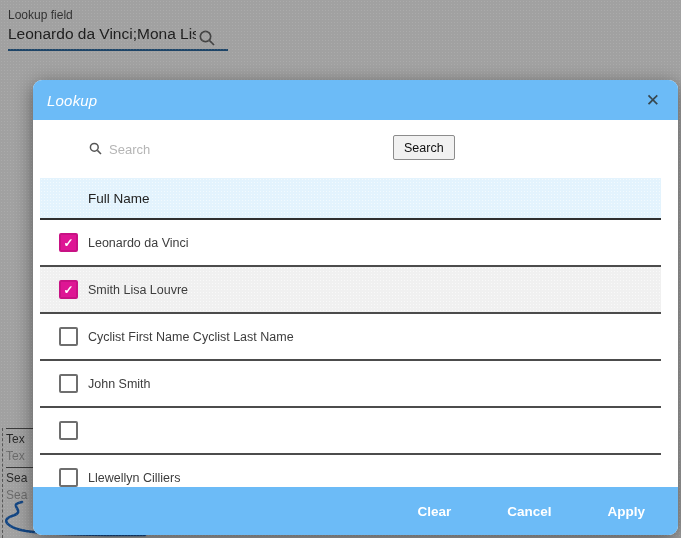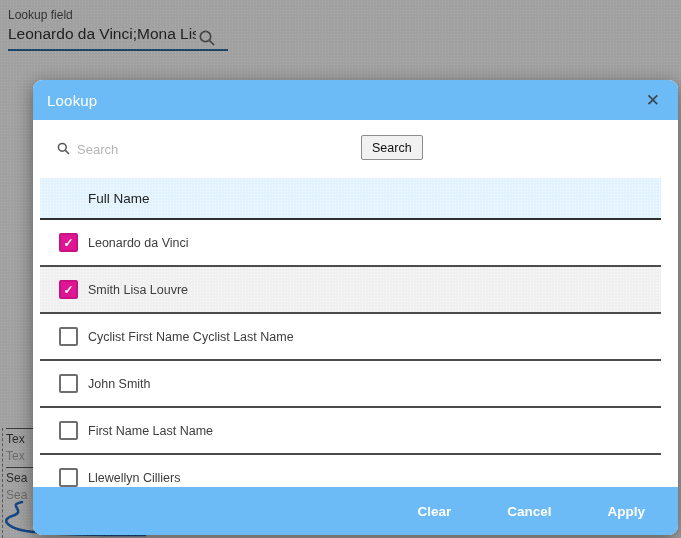--- a/index.html
+++ b/index.html
@@ -62,28 +62,29 @@
   }
   .modal-header {
     height: 40px;
     background: #6CBBF7;
     display: flex; align-items: center;
     padding: 0 14px;
   }
   .modal-title {
     color: #ffffff; font-size: 15px; font-weight: 500; letter-spacing: 0.2px;
     flex: 1;
+    font-style: italic;
   }
   .close-btn {
     color: #37474F; font-size: 17px; line-height: 1;
     cursor: pointer; padding: 2px 4px; font-weight: 400;
   }
 
   .modal-search {
-    position: relative; height: 58px;
+    position: relative; height: 58px; margin-left: 32px;
   }
   .modal-search .search-glyph { position: absolute; left: 24px; top: 22px; }
   .modal-search input {
     position: absolute; left: 42px; top: 14px; width: 260px; height: 28px;
     border: none; outline: none;
     font-family: "Liberation Sans", sans-serif;
     font-size: 13px; color: #333;
     background: transparent;
   }
   .modal-search input::placeholder { color: #b5b5b5; }
@@ -234,21 +235,20 @@
     <span class="checkbox">
       <span class="check"></span>
     </span>
     <span class="row-name">John Smith</span>
   </div>
 
   <div class="row">
     <span class="checkbox">
       <span class="check"></span>
     </span>
-    <span class="row-name">First Name Last Name</span>
   </div>
 
   <div class="row">
     <span class="checkbox">
       <span class="check"></span>
     </span>
     <span class="row-name">Llewellyn Cilliers</span>
   </div>
 </div>
     </div>

